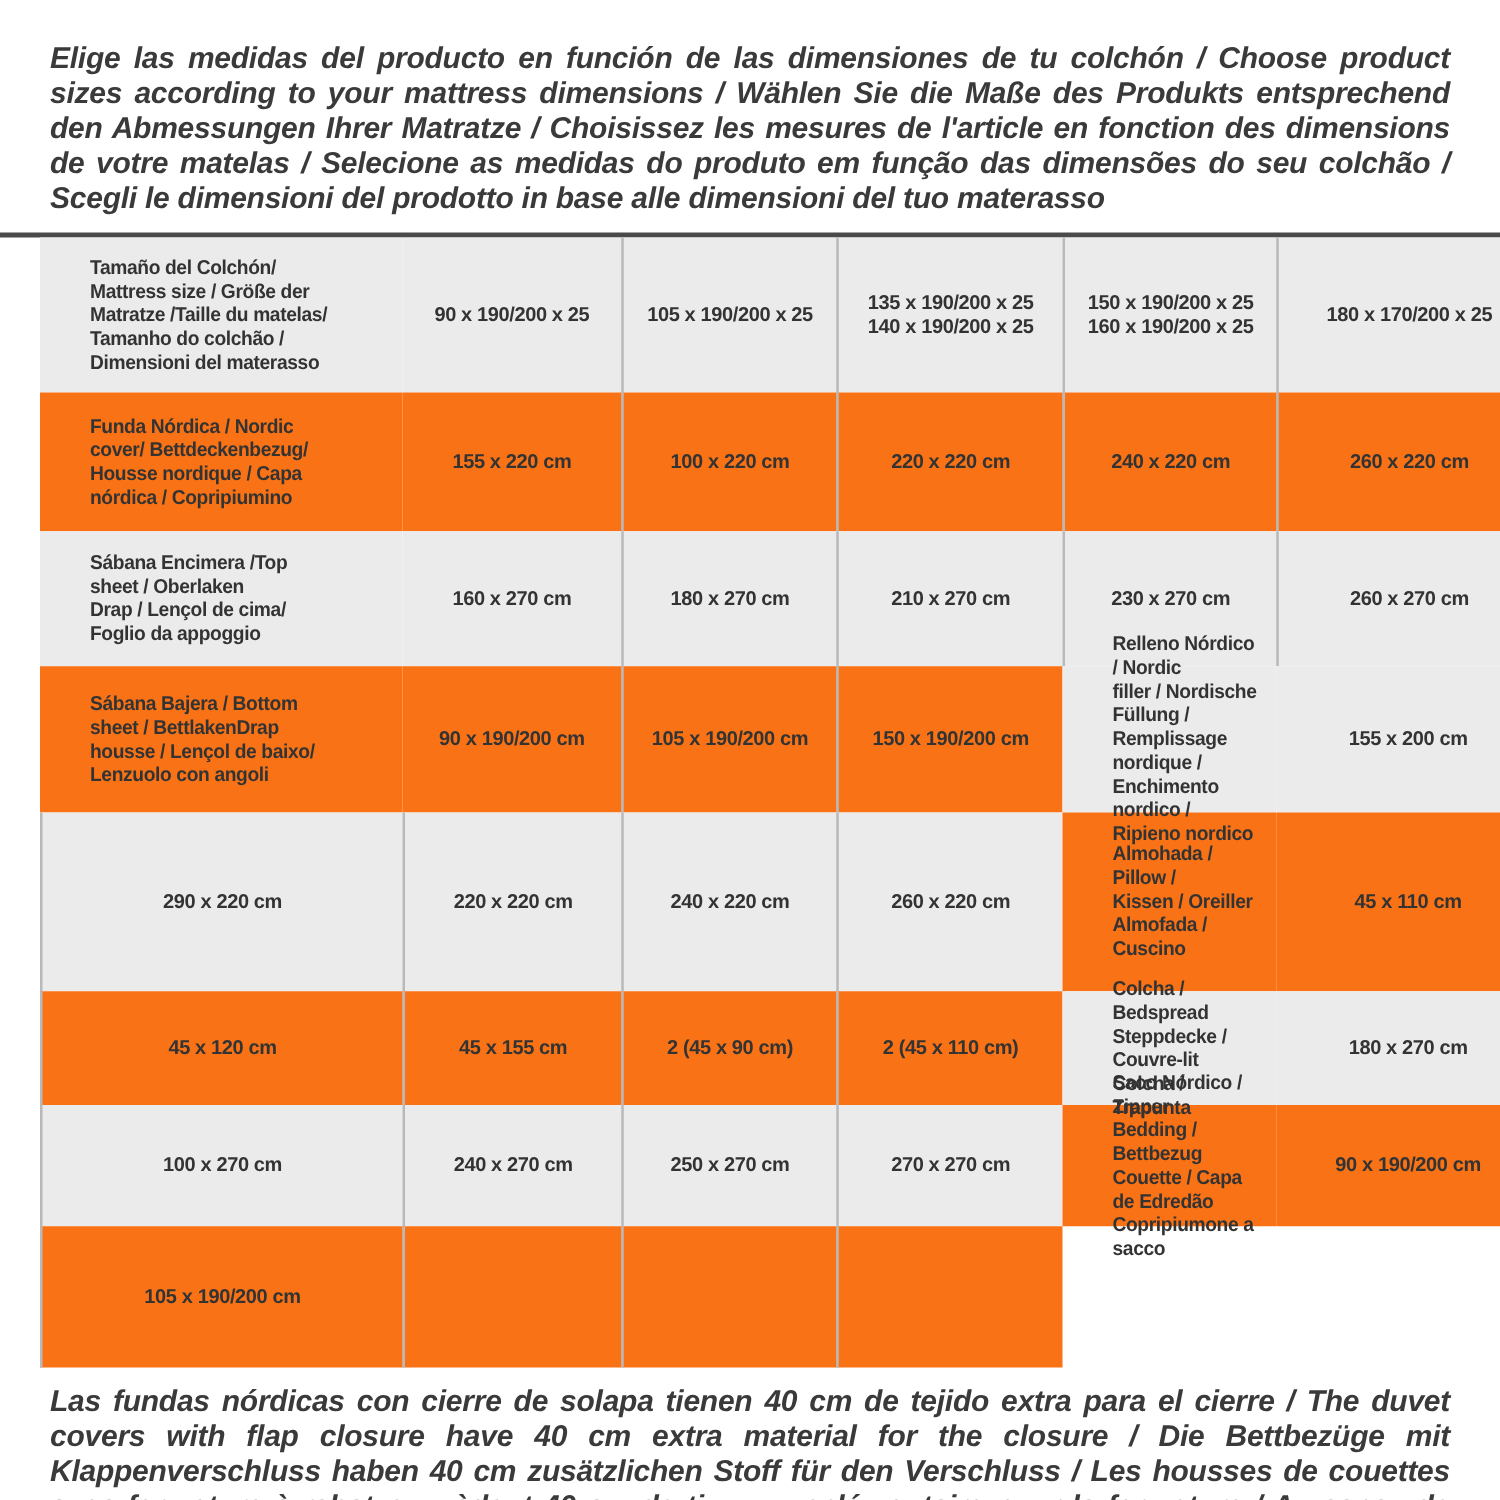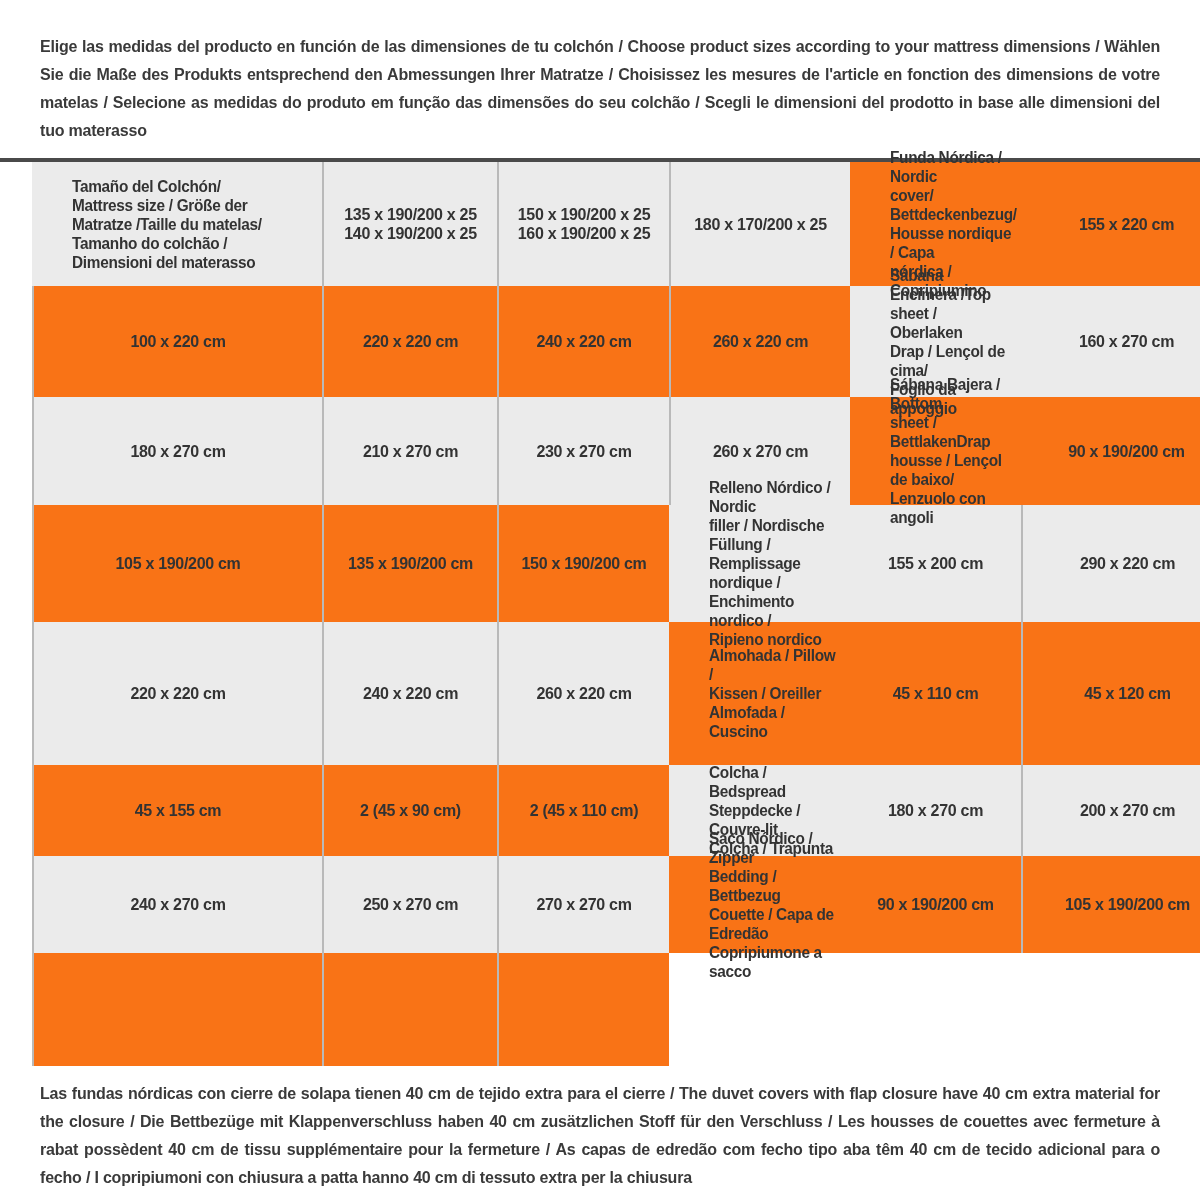--- a/index.html
+++ b/index.html
@@ -10,26 +10,27 @@
   body {
     width: 1200px;
     height: 1200px;
     overflow: hidden;
     font-family: "Liberation Sans", "DejaVu Sans", sans-serif;
     color: #333333;
     -webkit-font-smoothing: antialiased;
   }
   .intro, .footnote {
     margin: 0 40px;
-    font-size: 16px;
+    font-size: 24px;
     font-weight: bold;
     line-height: 28px;
     letter-spacing: -0.2px;
     text-align: justify;
     color: #3a3a3a;
+    font-style: italic;
   }
   .intro { padding-top: 33px; }
   .footnote { padding-top: 14px; }
 
   .size-table {
     margin-top: 13px;
     width: 1200px;
     border-top: 4px solid #4a4a4a;
     display: grid;
     grid-template-columns: 290px 175px 172px 181px 171px 211px;
@@ -69,20 +70,22 @@
 
 <div class="intro">Elige las medidas del producto en función de las dimensiones de tu colchón / Choose product sizes according to your mattress dimensions / Wählen Sie die Maße des Produkts entsprechend den Abmessungen Ihrer Matratze / Choisissez les mesures de l'article en fonction des dimensions de votre matelas / Selecione as medidas do produto em função das dimensões do seu colchão / Scegli le dimensioni del prodotto in base alle dimensioni del tuo materasso</div>
 
 <div class="size-table">
 
   <div class="cell lab odd"><span class="txt">Tamaño del Colchón/
 Mattress size / Größe der
 Matratze /Taille du matelas/
 Tamanho do colchão /
 Dimensioni del materasso</span></div>
+  <div class="cell odd">90 x 190/200 x 25</div>
+  <div class="cell odd bL">105 x 190/200 x 25</div>
   <div class="cell odd bL">135 x 190/200 x 25
 140 x 190/200 x 25</div>
   <div class="cell odd bL">150 x 190/200 x 25
 160 x 190/200 x 25</div>
   <div class="cell odd bL">180 x 170/200 x 25</div>
 
   <div class="cell lab even"><span class="txt">Funda Nórdica /  Nordic
 cover/ Bettdeckenbezug/
 Housse nordique  / Capa
 nórdica / Copripiumino</span></div>
@@ -101,21 +104,20 @@
   <div class="cell odd bL">210 x 270 cm</div>
   <div class="cell odd bL">230 x 270 cm</div>
   <div class="cell odd bL">260 x 270 cm</div>
 
   <div class="cell lab even"><span class="txt">Sábana Bajera / Bottom
 sheet / BettlakenDrap
 housse / Lençol de baixo/
 Lenzuolo con angoli</span></div>
   <div class="cell even">90 x 190/200 cm</div>
   <div class="cell even bL">105 x 190/200 cm</div>
-  <div class="cell even bL">135 x 190/200 cm</div>
   <div class="cell even bL">150 x 190/200 cm</div>
 
   <div class="cell lab odd"><span class="txt">Relleno Nórdico / Nordic
 filler / Nordische Füllung /
 Remplissage nordique /
 Enchimento nordico /
 Ripieno nordico</span></div>
   <div class="cell odd">155 x 200 cm</div>
   <div class="cell odd bL">290 x 220 cm</div>
   <div class="cell odd bL">220 x 220 cm</div>
@@ -128,21 +130,21 @@
   <div class="cell even">45 x 110 cm</div>
   <div class="cell even bL">45 x 120 cm</div>
   <div class="cell even bL">45 x 155 cm</div>
   <div class="cell even bL">2 (45 x 90 cm)</div>
   <div class="cell even bL">2 (45 x 110 cm)</div>
 
   <div class="cell lab odd"><span class="txt">Colcha / Bedspread
 Steppdecke / Couvre-lit
 Colcha / Trapunta</span></div>
   <div class="cell odd">180 x 270 cm</div>
-  <div class="cell odd bL">200 x 270 cm</div>
+  <div class="cell odd bL">100 x 270 cm</div>
   <div class="cell odd bL">240 x 270 cm</div>
   <div class="cell odd bL">250 x 270 cm</div>
   <div class="cell odd bL">270 x 270 cm</div>
 
   <div class="cell lab even"><span class="txt">Saco Nórdico / Zipper
 Bedding / Bettbezug
 Couette  / Capa de Edredão
 Copripiumone a sacco</span></div>
   <div class="cell even">90 x 190/200 cm</div>
   <div class="cell even bL">105 x 190/200 cm</div>

